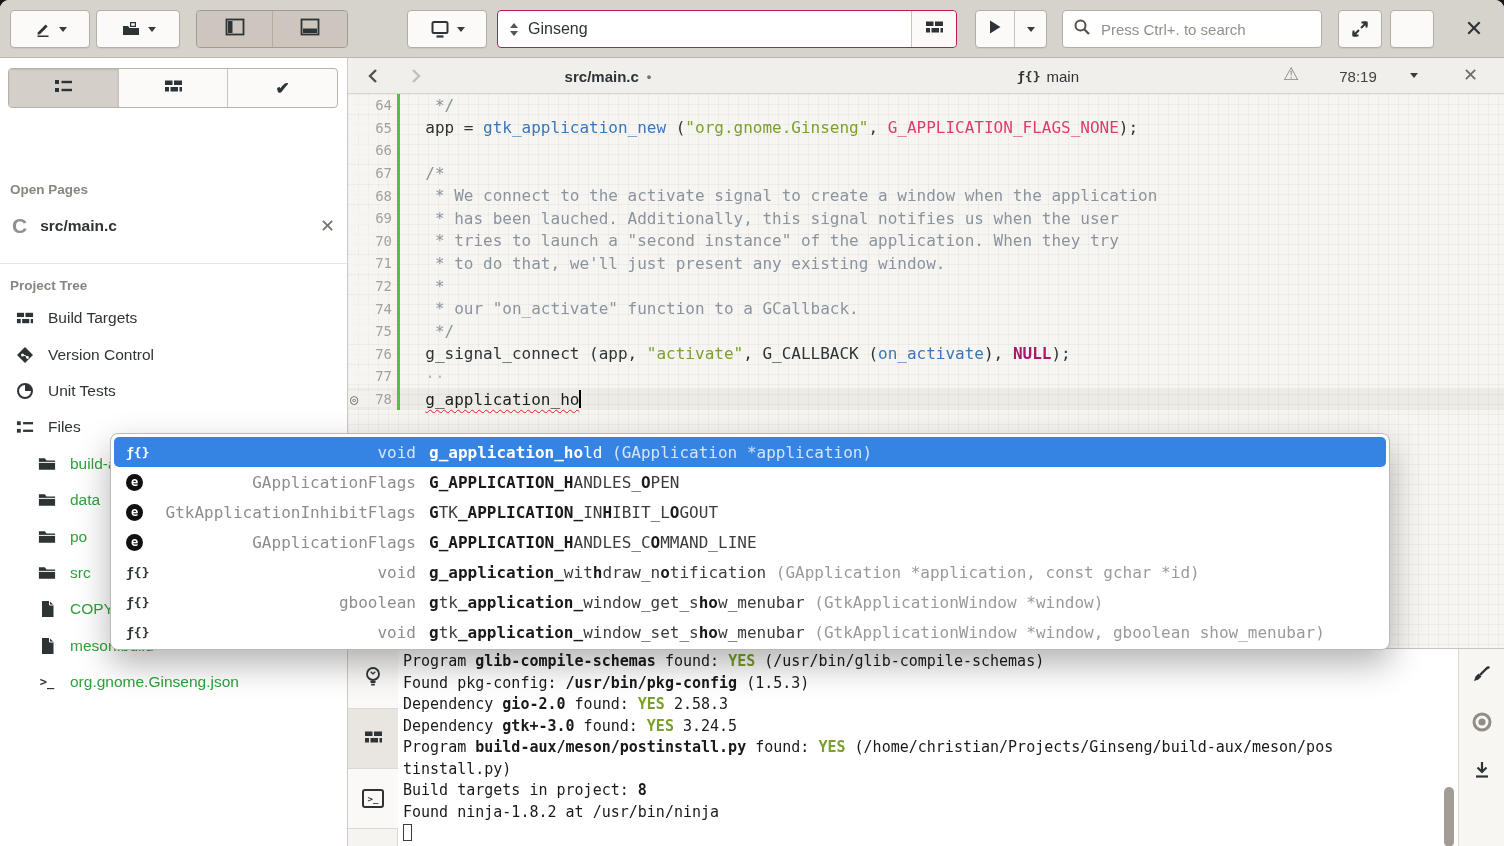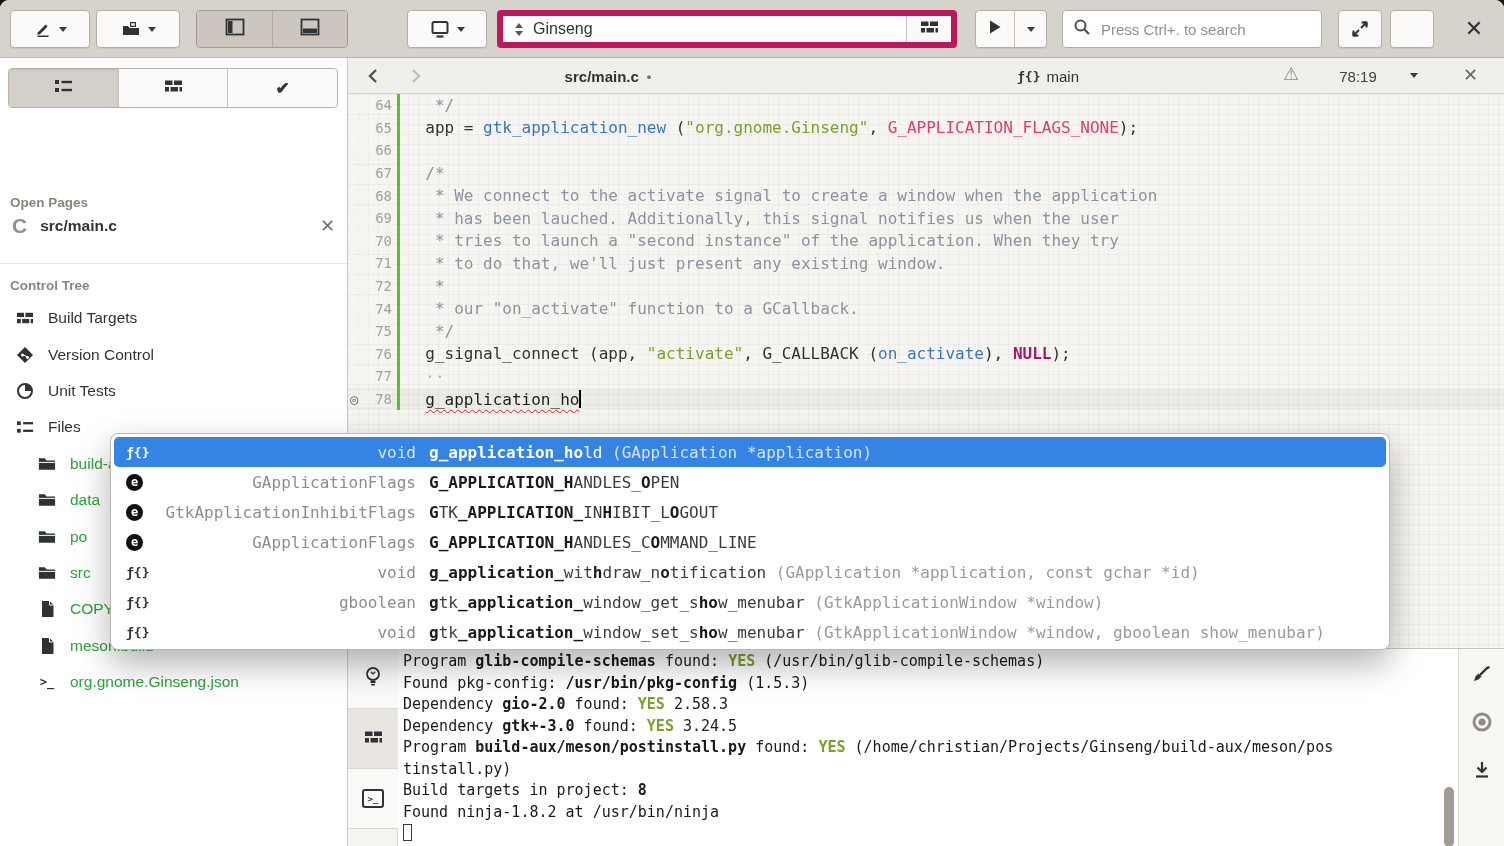--- a/index.html
+++ b/index.html
@@ -18,21 +18,21 @@
     border-top:5.5px solid #3b3b3b;}
   .linked{position:absolute;top:10px;height:38px;display:flex;border:1px solid #a39b92;
     border-radius:4px;overflow:hidden;box-shadow:inset 0 1px 2px rgba(0,0,0,.08);}
   .linked .seg{width:75px;display:flex;align-items:center;justify-content:center;background:#ccc6bf;}
   .linked .seg + .seg{border-left:1px solid #b3aba1;}
   .linked2{position:absolute;top:10px;height:38px;display:flex;border:1px solid #b5aea5;
     border-radius:4px;overflow:hidden;background:#fbfaf8;box-shadow:0 1px 1px rgba(0,0,0,.06);}
   .linked2 .seg{display:flex;align-items:center;justify-content:center;}
   .linked2 .seg + .seg{border-left:1px solid #c9c2ba;}
   .omnibar{position:absolute;left:497px;top:10px;width:460px;height:38px;background:#fff;
-    border:6px solid #be185d;border-radius:4px;display:flex;align-items:center;}
+    border:1px solid #be185d;border-radius:4px;display:flex;align-items:center;}
   .omni-main{flex:1;display:flex;align-items:center;gap:10px;padding-left:12px;font-size:16px;}
   .omni-sort{display:flex;flex-direction:column;gap:3px;align-items:center;}
   .tri-up{width:0;height:0;border-left:4px solid transparent;border-right:4px solid transparent;border-bottom:5px solid #555;}
   .tri-dn{width:0;height:0;border-left:4px solid transparent;border-right:4px solid transparent;border-top:5px solid #555;}
   .omni-build{width:45px;height:100%;border-left:1px solid #c9c2ba;display:flex;align-items:center;justify-content:center;border-radius:0 4px 4px 0;background:#fbfaf8;}
   .searchbox{position:absolute;left:1062px;top:10px;width:260px;height:38px;background:#fff;
     border:1px solid #b5aea5;border-radius:4px;display:flex;align-items:center;gap:8px;padding:0 10px;}
   .searchbox input{border:none;outline:none;flex:1;font-size:15px;font-family:"Liberation Sans",sans-serif;
     color:#2e3436;background:transparent;}
   .searchbox input::placeholder{color:#948f88;}
@@ -257,28 +257,28 @@
               <rect x="10" y="2.5" width="8" height="4.5" fill="#2e3436"></rect>
               <rect x="1" y="9" width="4" height="4.5" fill="#2e3436"></rect>
               <rect x="6.5" y="9" width="7.5" height="4.5" fill="#2e3436"></rect>
               <rect x="15.5" y="9" width="2.5" height="4.5" fill="#2e3436"></rect>
             </svg></span>
       </div>
       <div class="seg">
         <span style="font-size:17px;font-weight:bold;">✔</span>
       </div>
     </div>
-    <div class="side-label" style="top:137px;">Open Pages</div>
+    <div class="side-label" style="top:124px;">Open Pages</div>
     <div class="open-page-row">
       <span class="cicon">C</span>
       <span class="open-page-name">src/main.c</span>
       <span class="row-close">✕</span>
     </div>
     <div class="side-div"></div>
-    <div class="side-label" style="top:220px;">Control Tree</div>
+    <div class="side-label" style="top:220px;">Project Tree</div>
     <div class="tree" id="tree">
         <div class="tree-row">
           <span class="tree-ico">
             <svg width="19" height="16" viewBox="0 0 19 16">
               <rect x="1" y="2.5" width="7.5" height="4.5" fill="#2e3436"></rect>
               <rect x="10" y="2.5" width="8" height="4.5" fill="#2e3436"></rect>
               <rect x="1" y="9" width="4" height="4.5" fill="#2e3436"></rect>
               <rect x="6.5" y="9" width="7.5" height="4.5" fill="#2e3436"></rect>
               <rect x="15.5" y="9" width="2.5" height="4.5" fill="#2e3436"></rect>
             </svg>

